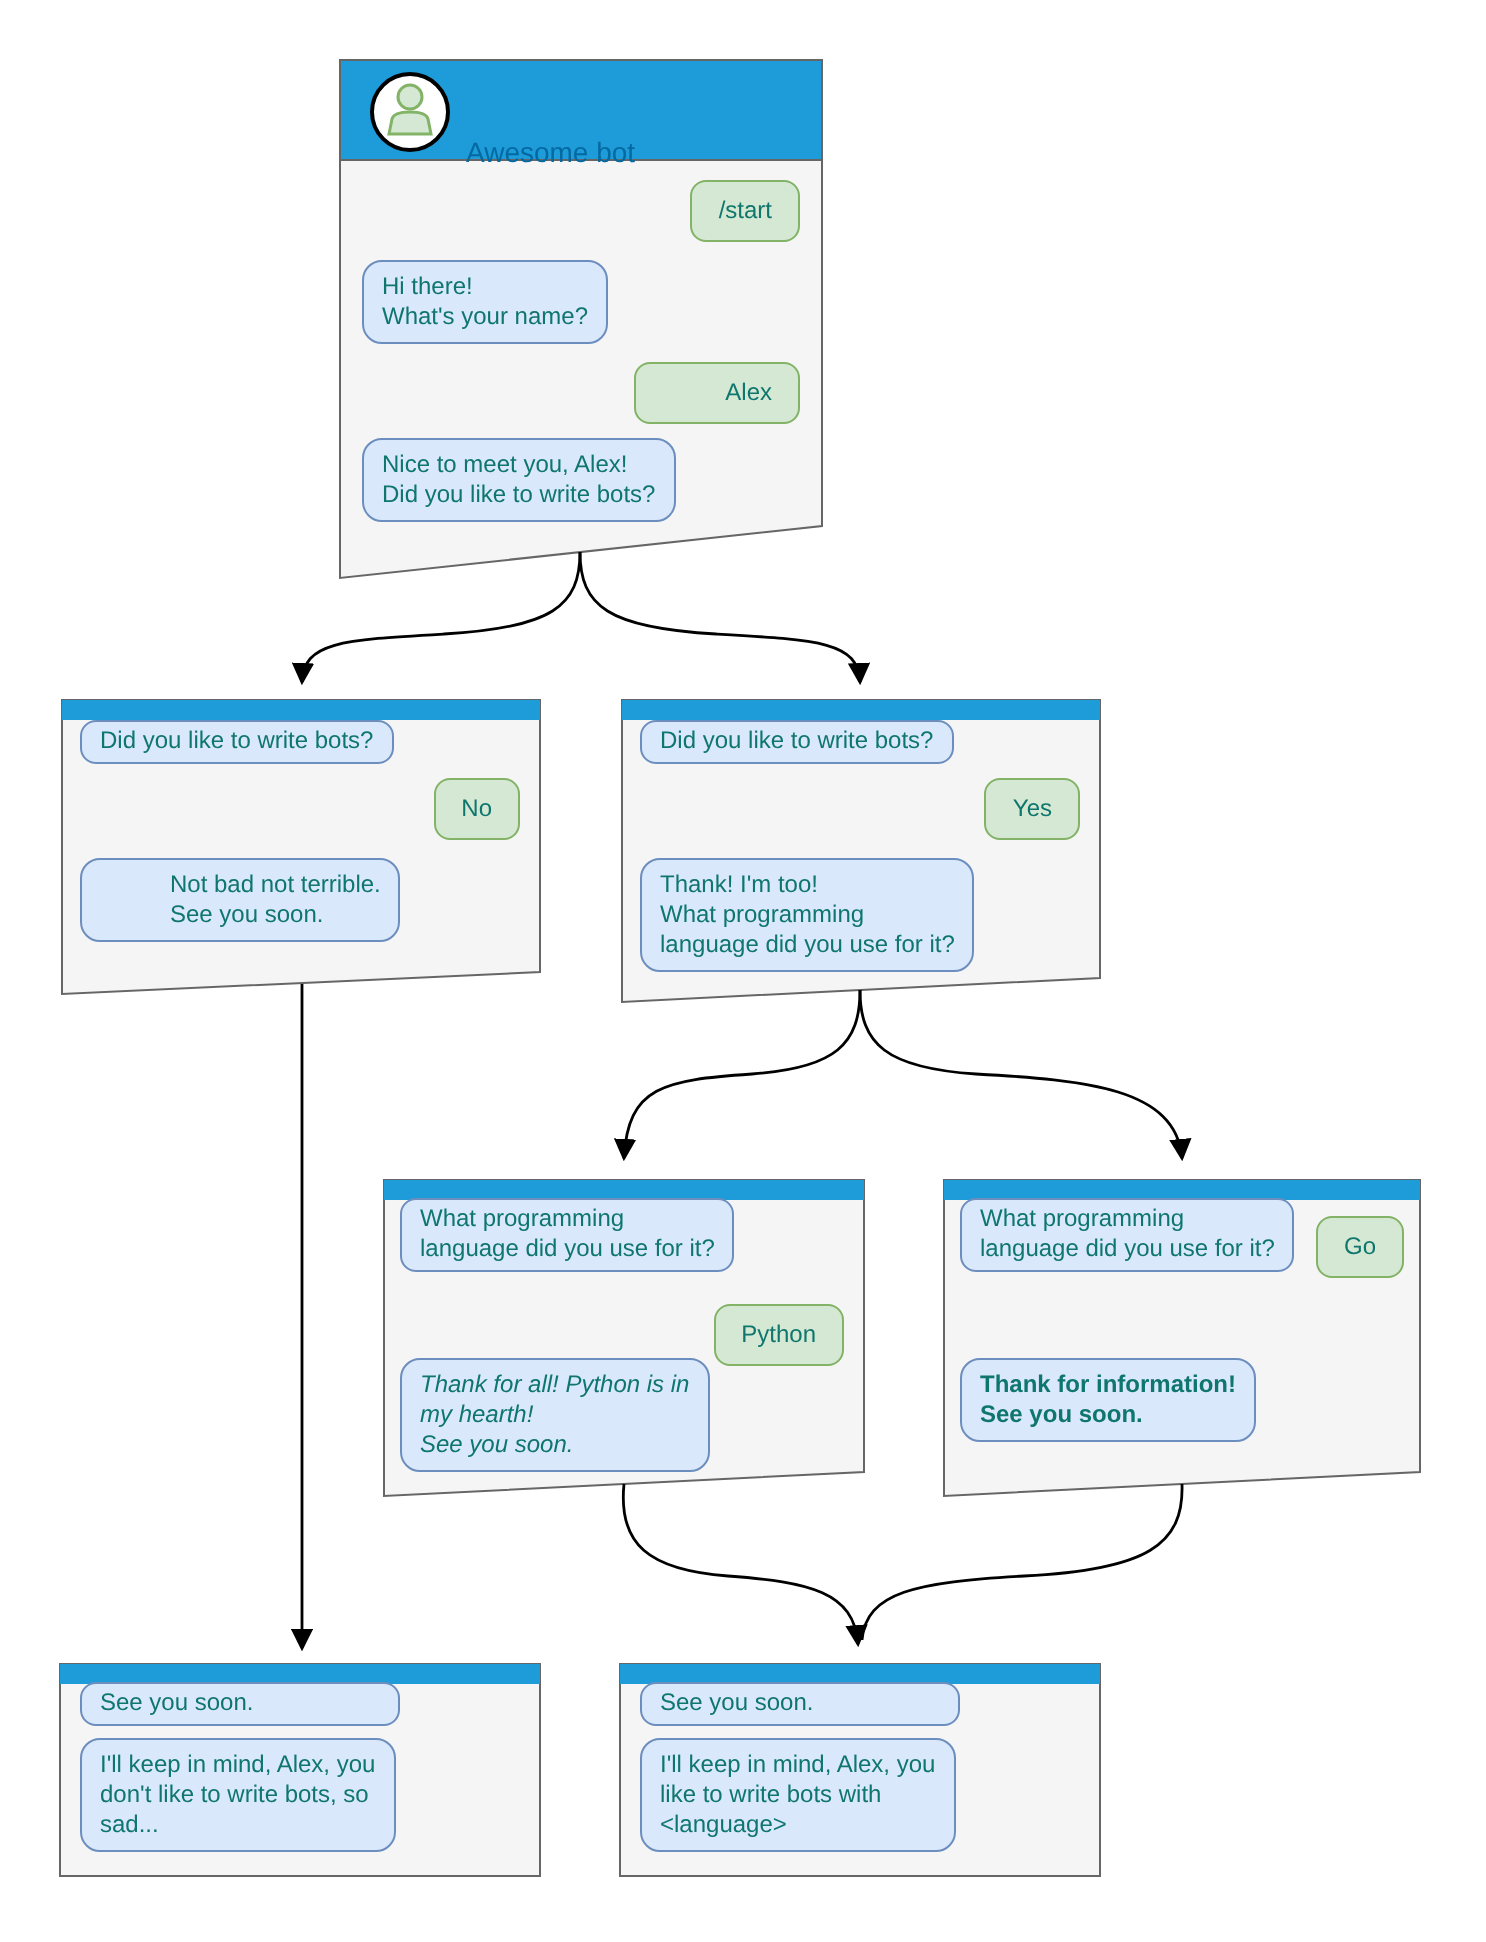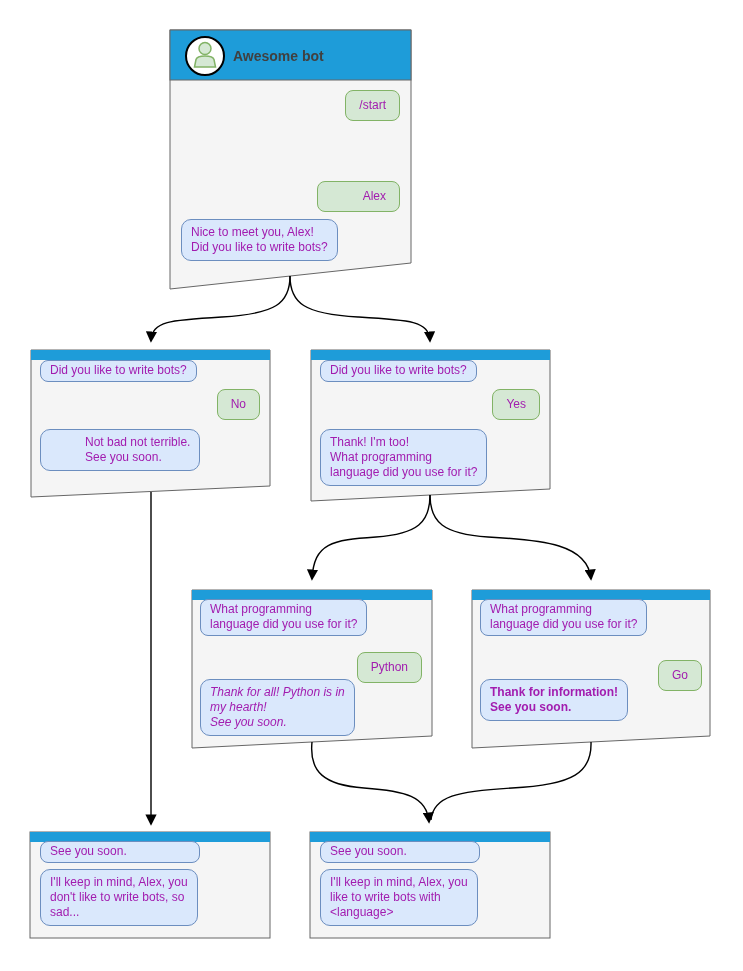--- a/index.html
+++ b/index.html
@@ -10,30 +10,30 @@
   svg.layer { position:absolute; left:0; top:0; }
   .window-body   { fill:var(--window-fill); stroke:var(--window-border); stroke-width:1; }
   .window-bar    { fill:var(--header-blue); stroke:none; }
   .window-header { fill:var(--header-blue); stroke:var(--window-border); stroke-width:1; }
   .edge  { fill:none; stroke:#000000; stroke-width:1.4; }
   .avatar-ring   { fill:#ffffff; stroke:#000000; stroke-width:2; }
   .avatar-person { fill:var(--user-bubble-fill); stroke:var(--user-bubble-border); stroke-width:1.5; }
 
   .bubble {
     position:absolute; box-sizing:border-box;
-    font-size:12px; line-height:15px; color:#a21caf;
+    font-size:12px; line-height:15px; color:#0f766e;
     white-space:pre-line;
   }
   .bot  { background:var(--bot-bubble-fill); border:1px solid var(--bot-bubble-border);
           border-radius:10px; padding:5px 9px; }
   .user { background:var(--user-bubble-fill); border:1px solid var(--user-bubble-border);
           border-radius:8px; padding:7px 13px; }
   .q    { padding:2px 9px 3px; border-radius:8px; }
   .title {
-    position:absolute; color:#404040; font-weight:bold; font-size:14px; line-height:16px;
+    position:absolute; color:#0369a1; font-weight:normal; font-size:14px; line-height:16px;margin-top:20px;
   }
 </style>
 </head>
 <body>
 
 <div class="canvas">
 
   <svg class="layer" width="743" height="971" viewBox="0 0 743 971">
     <defs>
       <marker id="arrow" viewBox="0 0 10 10" refX="8.5" refY="5" markerWidth="8" markerHeight="8" orient="auto-start-reverse">
@@ -69,20 +69,22 @@
     <path class="edge" marker-end="url(#arrow)" d="M290,276 C290,303 304,314 358,317 C410,320 429,321 430,341"></path>
     <path class="edge" marker-end="url(#arrow)" d="M151,492 L151,824"></path>
     <path class="edge" marker-end="url(#arrow)" d="M430,495 C430,522 418,534 376,537 C332,540 314,543 312,579"></path>
     <path class="edge" marker-end="url(#arrow)" d="M430,495 C430,522 443,534 488,537 C543,540 588,544 591,579"></path>
     <path class="edge" marker-end="url(#arrow)" d="M312,742 C309,772 324,785 364,788 C405,791 427,796 429,822"></path>
     <path class="edge" d="M591,742 C592,772 574,785 512,788 C458,791 433,796 431,820"></path>
   </svg>
 
   <div class="title" style="left:233px; top:48px;">Awesome bot</div>
   <div class="bubble user" style="top:90px; right:343px;">/start</div>
+  <div class="bubble bot" style="top:130px; left:181px;">Hi there!
+What's your name?</div>
   <div class="bubble user" style="top:181px; right:343px;padding-left:45px;">Alex</div>
   <div class="bubble bot" style="top:219px; left:181px;">Nice to meet you, Alex!
 Did you like to write bots?</div>
 
   <div class="bubble bot q" style="top:360px; left:40px;">Did you like to write bots?</div>
   <div class="bubble user" style="top:389px; right:483px;text-align:right;">No</div>
   <div class="bubble bot" style="top:429px; left:40px;padding-left:44px;">Not bad not terrible.
 See you soon.</div>
 
   <div class="bubble bot q" style="top:360px; left:320px;">Did you like to write bots?</div>
@@ -93,21 +95,21 @@
 
   <div class="bubble bot q" style="top:599px; left:200px;">What programming
 language did you use for it?</div>
   <div class="bubble user" style="top:640px; right:321px;margin-top:12px;">Python</div>
   <div class="bubble bot" style="top:679px; left:200px;font-style:italic;">Thank for all! Python is in
 my hearth!
 See you soon.</div>
 
   <div class="bubble bot q" style="top:599px; left:480px;">What programming
 language did you use for it?</div>
-  <div class="bubble user" style="top:660px; right:41px;">Go</div>
+  <div class="bubble user" style="top:608px; right:41px;">Go</div>
   <div class="bubble bot" style="top:679px; left:480px;font-weight:bold;">Thank for information!
 See you soon.</div>
 
   <div class="bubble bot q" style="top:841px; left:40px; width:160px;">See you soon.</div>
   <div class="bubble bot" style="top:869px; left:40px;">I'll keep in mind, Alex, you
 don't like to write bots, so
 sad...</div>
 
   <div class="bubble bot q" style="top:841px; left:320px; width:160px;">See you soon.</div>
   <div class="bubble bot" style="top:869px; left:320px;">I'll keep in mind, Alex, you

